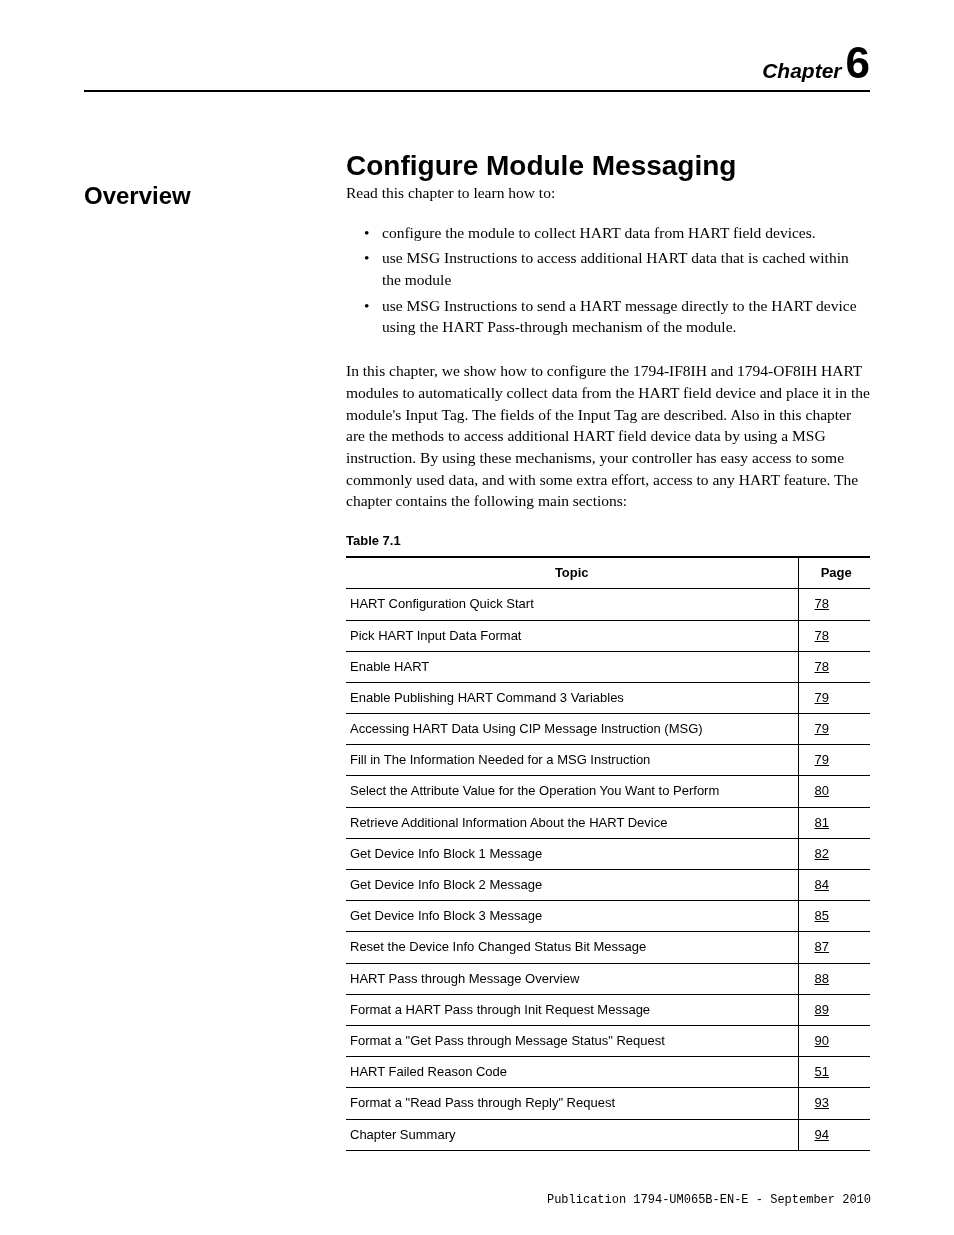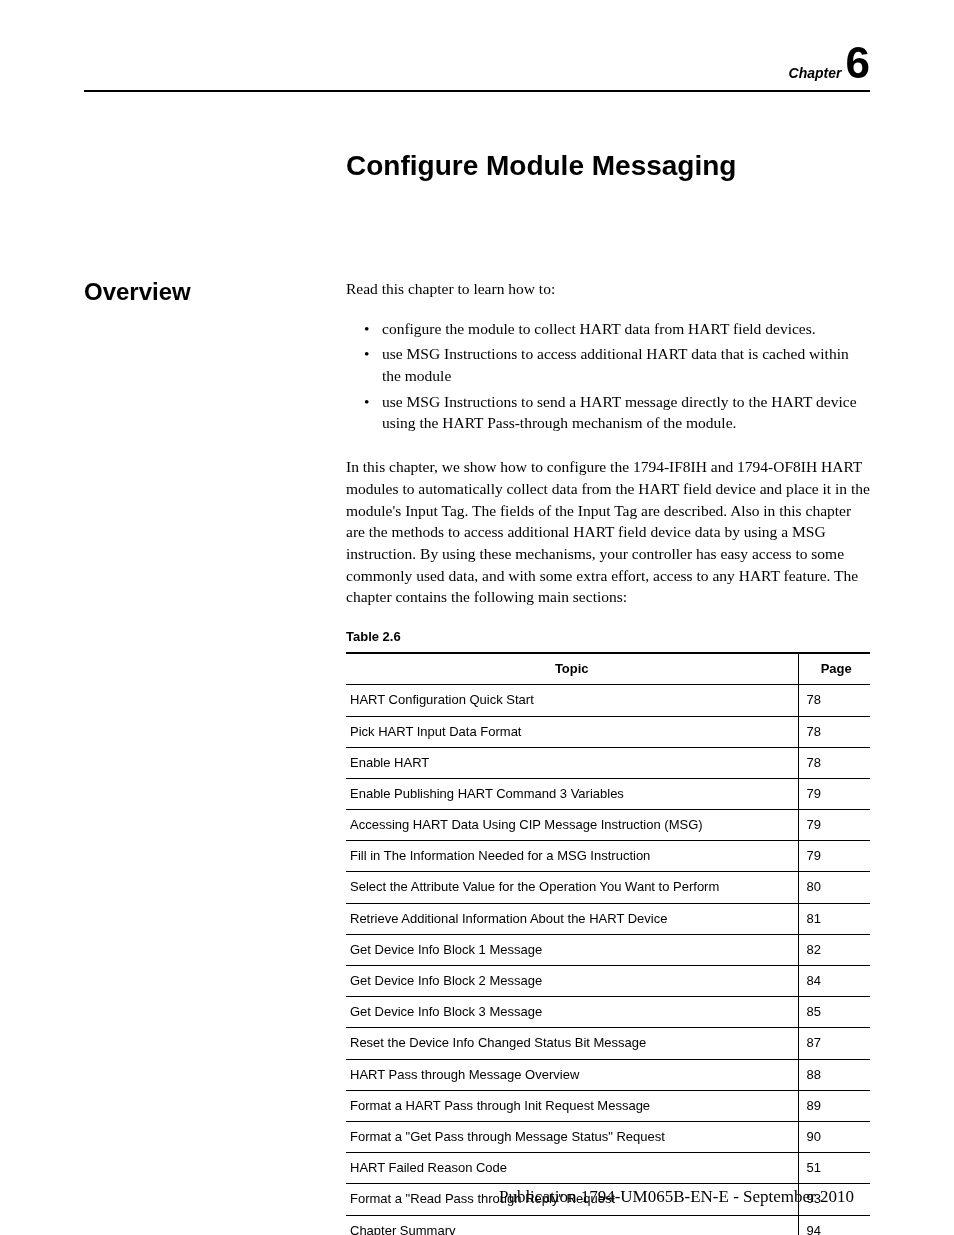--- a/index.html
+++ b/index.html
@@ -15,40 +15,39 @@
       padding: 38px 84px 0 84px;
     }
     .chapter-header {
       text-align: right;
       font-family: Arial, Helvetica, sans-serif;
       margin-bottom: 2px;
     }
     .chapter-label {
       font-style: italic;
       font-weight: bold;
-      font-size: 14px;
+      font-size: 21px;
       vertical-align: baseline;
     }
     .chapter-number {
       font-weight: bold;
       font-size: 44px;
       vertical-align: baseline;
       margin-left: 4px;
     }
     .chapter-rule {
       border: none;
       border-top: 2.5px solid #000;
       margin-bottom: 58px;
     }
     .chapter-title {
       font-family: Arial, Helvetica, sans-serif;
       font-weight: bold;
       font-size: 28px;
       margin-left: 262px;
-      margin-bottom: 96px;
     }
     .content-row {
       display: flex;
       align-items: flex-start;
     }
     .section-heading {
       font-family: Arial, Helvetica, sans-serif;
       font-weight: bold;
       font-size: 24px;
       width: 262px;
@@ -108,28 +107,29 @@
       padding-left: 8px;
       margin-top: 40px;
     }
     table.topics td {
       border-bottom: 1px solid #000;
       padding: 6px 4px;
       vertical-align: top;
     }
     table.topics td.page-cell {
       border-left: 1px solid #000;
-      padding-left: 8px;
+      padding-left: 16px;
+      text-decoration: underline;
     }
     .footer {
       position: absolute;
       bottom: 28px;
-      right: 100px;
-      font-family: Liberation Serif, serif;
-      font-size: 17px;
+      right: 83px;
+      font-family: Liberation Mono, monospace;
+      font-size: 12px;
       color: #000;
     }
   </style>
 </head>
 <body>
 
 <div class="page">
   <div class="chapter-header">
     <span class="chapter-label">Chapter</span><span class="chapter-number">6</span>
   </div>
@@ -141,21 +141,21 @@
     <div class="section-heading">Overview</div>
     <div class="body-col">
       <p class="intro-line">Read this chapter to learn how to:</p>
       <ul class="bullet-list">
         <li>configure the module to collect HART data from HART field devices.</li>
         <li>use MSG Instructions to access additional HART data that is cached within the module</li>
         <li> use MSG Instructions to send a HART message directly to the HART device using the HART Pass-through mechanism of the module.</li>
       </ul>
       <p class="body-para">In this chapter, we show how to configure the 1794-IF8IH and 1794-OF8IH HART modules to automatically collect data from the HART field device and place it in the module's Input Tag. The fields of the Input Tag are described. Also in this chapter are the methods to access additional HART field device data by using a MSG instruction. By using these mechanisms, your controller has easy access to some commonly used data, and with some extra effort, access to any HART feature. The chapter contains the following main sections:</p>
 
-      <div class="table-caption">Table 2.6</div>
+      <div class="table-caption">Table 7.1</div>
       <table class="topics">
         <thead>
           <tr>
             <th>Topic</th>
             <th class="page-col">Page</th>
           </tr>
         </thead>
         <tbody id="topics-body">
             <tr>
               <td>HART Configuration Quick Start</td>

